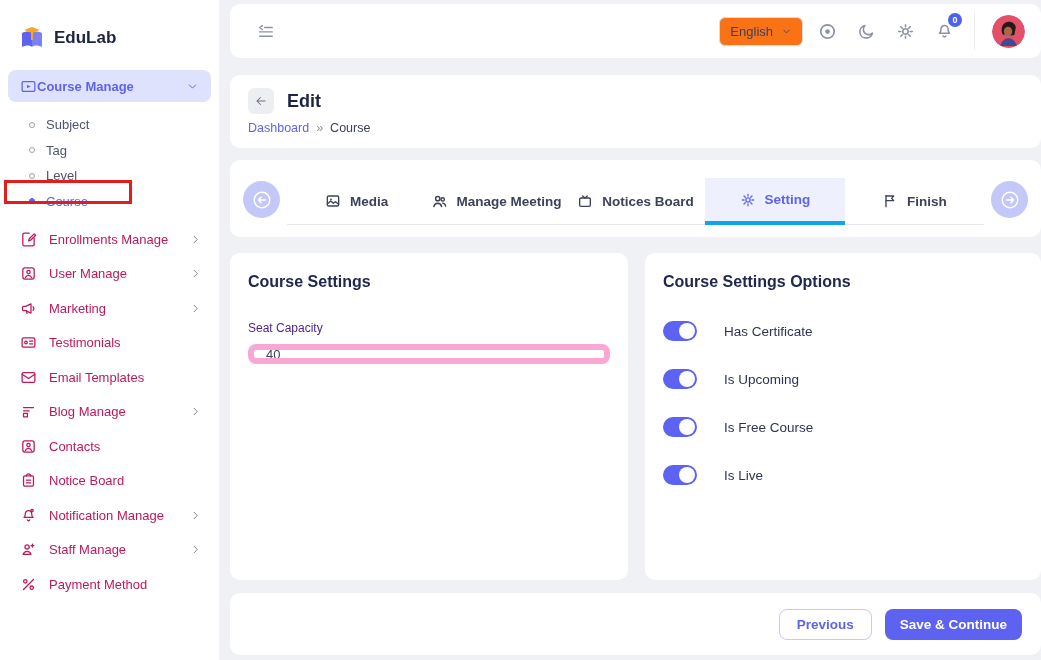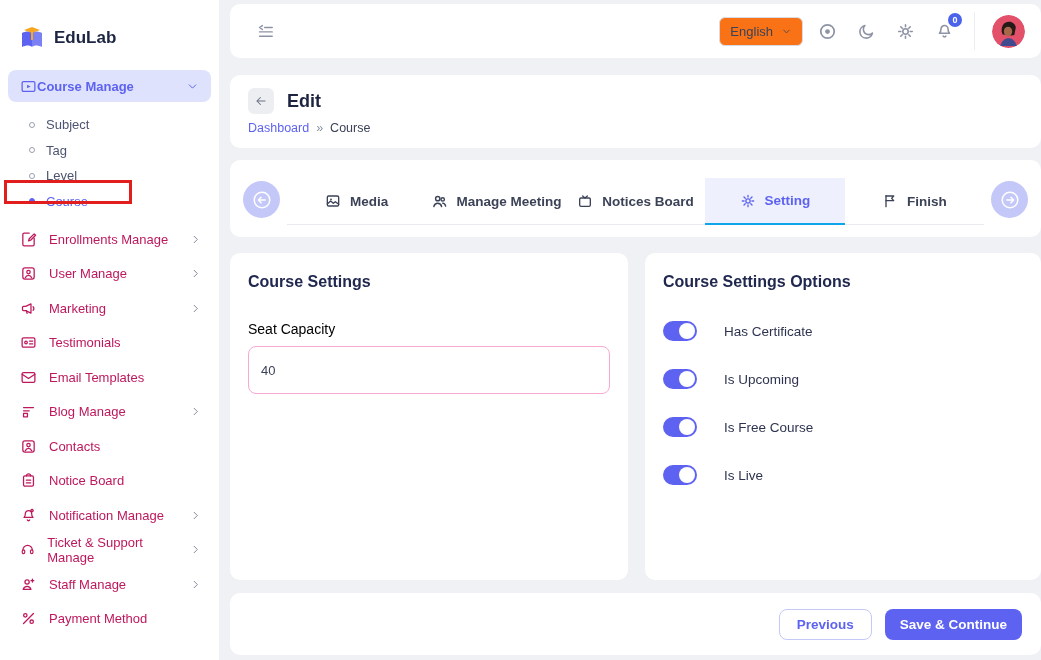--- a/index.html
+++ b/index.html
@@ -59,26 +59,26 @@
   .breadcrumb { margin-top:7px; font-size:12.5px; display:flex; gap:7px; align-items:center; }
   .bc-home { color:#5d63f0; cursor:pointer; }
   .bc-sep { color:#8a90a2; }
   .bc-current { color:#3c4257; }
 
   
   .tab-arrow { position:absolute; top:21px; width:37px; height:37px; border-radius:50%; background:#c4c8f9; border:none; display:flex; align-items:center; justify-content:center; color:#fff; cursor:pointer; }
   .tab-arrow.left { left:13px; } .tab-arrow.right { right:13px; }
   .tabs-row { position:absolute; left:57px; right:57px; top:18px; height:47px; display:flex; border-bottom:1px solid #e9eaf0; }
   .tab { flex:1; display:flex; align-items:center; justify-content:center; gap:9px; font-size:13.5px; font-weight:600; color:#3c4257; cursor:pointer; }
-  .tab.active { background:#eef0fe; color:#5d63f0; border-bottom:2px solid #0ea5e9; margin-bottom:-1px; }
+  .tab.active { background:#eef0fe; color:#5d63f0; border-bottom:4px solid #0ea5e9; margin-bottom:-1px; }
 
   
   .panel-title { font-size:16px; font-weight:700; color:#21284f; }
-  .field-label { margin-top:30px; font-size:14px; color:#000000; }
-  .text-input { margin-top:9px; width:100%; height:48px; border:1px solid #f9a8d4; border-radius:8px; padding:0 12px; font-size:13px; color:#3c4257; font-family:"Liberation Sans", sans-serif; background:#fff; }
+  .field-label { margin-top:30px; font-size:12px; color:#4c1d95; }
+  .text-input { margin-top:9px; width:100%; height:20px; border:6px solid #f9a8d4; border-radius:8px; padding:0 12px; font-size:13px; color:#3c4257; font-family:"Liberation Sans", sans-serif; background:#fff; }
   .toggle-list { margin-top:16px; }
   .toggle-row { height:48px; display:flex; align-items:center; gap:27px; }
   .switch { width:34px; height:20px; border-radius:10px; background:#5d63f0; position:relative; border:none; cursor:pointer; flex:0 0 auto; }
   .switch .knob { position:absolute; top:2px; right:2px; width:16px; height:16px; border-radius:50%; background:#fff; }
   .toggle-label { font-size:13.5px; color:#2e3450; }
 
   
   .btn-outline { height:31px; padding:0 17px; border-radius:8px; background:#fff; border:1px solid #c5c9f5; color:#5d63f0; font-size:13.5px; font-weight:600; cursor:pointer; font-family:"Liberation Sans", sans-serif; }
   .btn-primary { height:31px; padding:0 15px; border-radius:8px; background:#5d63f0; border:none; color:#fff; font-size:13.5px; font-weight:700; cursor:pointer; font-family:"Liberation Sans", sans-serif; }
 </style>
@@ -222,33 +222,20 @@
         </svg>
       <span>Notification Manage</span>
       <span class="chev">
           <svg class="icon" width="11" height="11" viewBox="0 0 24 24">
             <path d="M9 5l7 7-7 7"></path>
           </svg>
         </span>
     </div>
     <div class="nav-item">
       <svg class="icon" width="17" height="17" viewBox="0 0 24 24">
-          <path d="M4.5 13a7.5 7.5 0 0 1 15 0"></path>
-          <rect x="3.5" y="12.5" width="4" height="6" rx="2"></rect>
-          <rect x="16.5" y="12.5" width="4" height="6" rx="2"></rect>
-        </svg>
-      <span>Ticket &amp; Support Manage</span>
-      <span class="chev">
-          <svg class="icon" width="11" height="11" viewBox="0 0 24 24">
-            <path d="M9 5l7 7-7 7"></path>
-          </svg>
-        </span>
-    </div>
-    <div class="nav-item">
-      <svg class="icon" width="17" height="17" viewBox="0 0 24 24">
           <circle cx="10" cy="8.5" r="3"></circle>
           <path d="M4.5 19c.8-3 3-4.5 5.5-4.5s4.7 1.5 5.5 4.5z"></path>
           <path d="M17.5 4.5v4M15.5 6.5h4"></path>
         </svg>
       <span>Staff Manage</span>
       <span class="chev">
           <svg class="icon" width="11" height="11" viewBox="0 0 24 24">
             <path d="M9 5l7 7-7 7"></path>
           </svg>
         </span>

